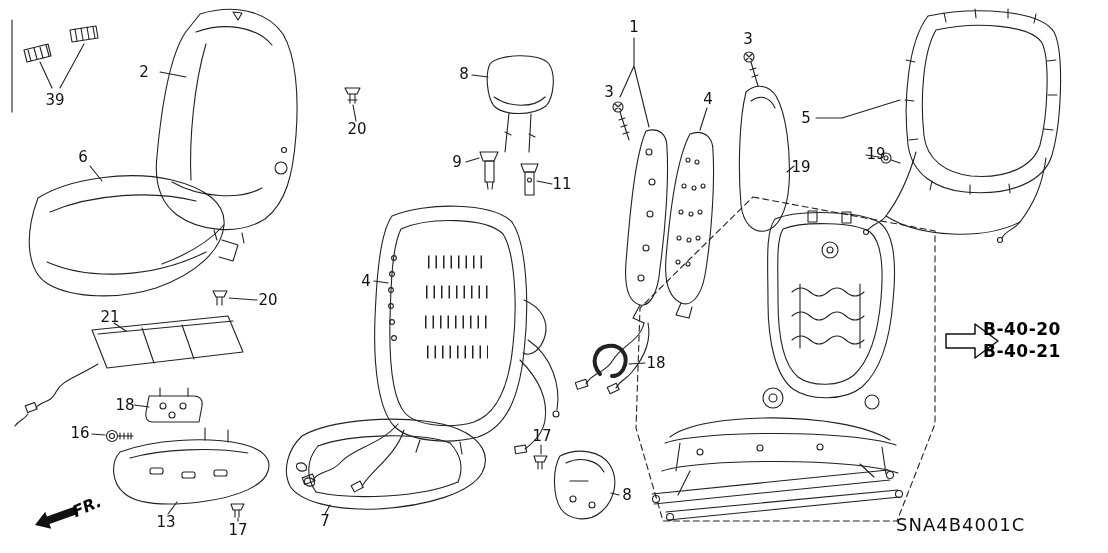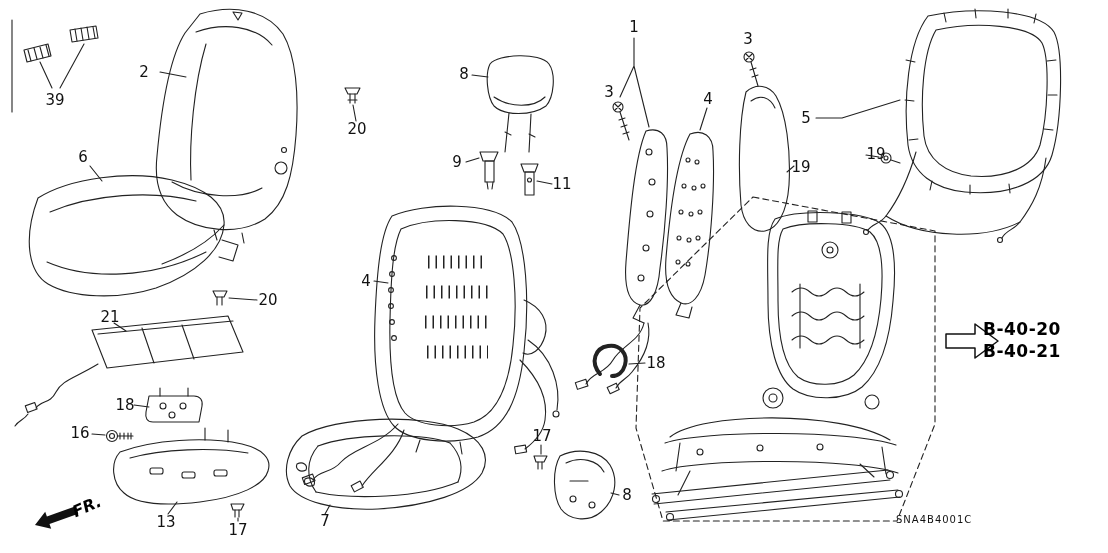--- a/index.html
+++ b/index.html
@@ -14,21 +14,21 @@
   .lbl{
     position:absolute;
     transform:translate(-50%,-50%);
     font-size:15px;color:#111;line-height:1;
     user-select:none;white-space:nowrap;
   }
   .ref-block{position:absolute;left:983px;top:318px;}
   .ref-line{display:block;font-weight:bold;font-size:17px;color:#000;line-height:22px;letter-spacing:0.5px;}
   .code{
     position:absolute;left:896px;top:514px;
-    font-size:10px;color:#111;letter-spacing:1px;
+    font-size:18px;color:#111;letter-spacing:1px;
   }
   .fr{
     position:absolute;left:72px;top:497px;
     font-weight:bold;font-style:italic;font-size:16px;color:#000;
     transform:rotate(-24deg);
   }
 </style>
 </head>
 <body>
 

